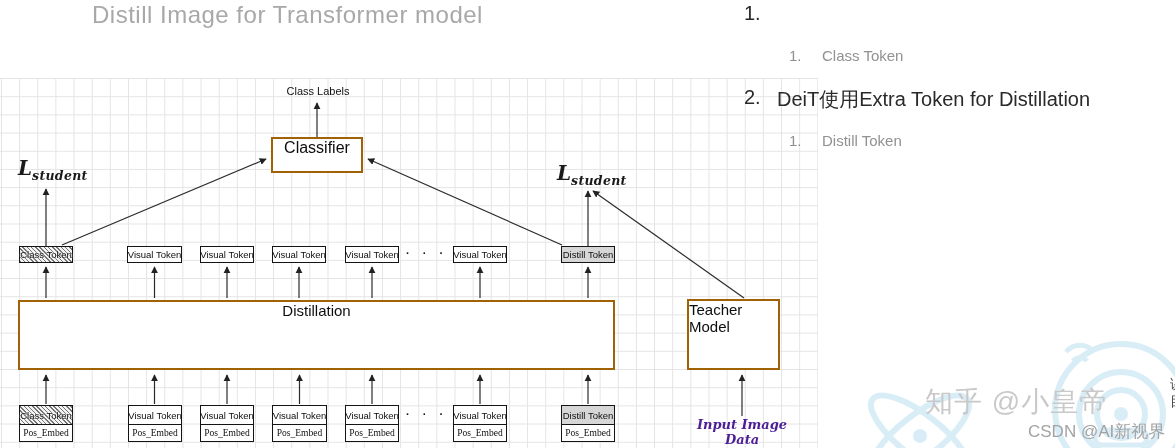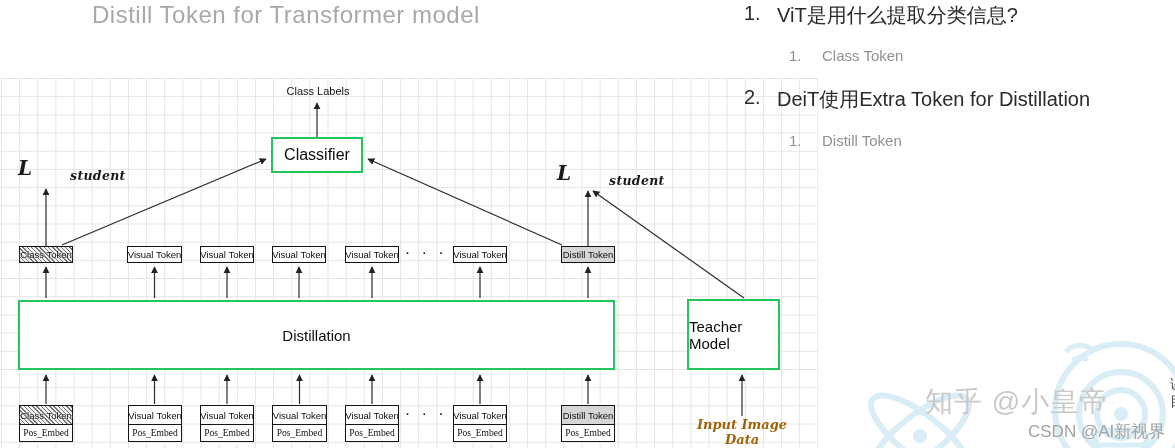--- a/index.html
+++ b/index.html
@@ -19,21 +19,21 @@
     background-position:1px 0;
   }
   .title{
     left:92px;top:1px;width:420px;
     font-size:24px;font-weight:300;color:#a8a8a8;letter-spacing:.5px;
   }
   svg.overlay{position:absolute;left:0;top:0;pointer-events:none;}
   
   .box{
     position:absolute;box-sizing:border-box;background:#fff;
-    border:2px solid #22c55e;display:flex;align-items:center;justify-content:center;
+    border:2px solid #a16207;display:flex;align-items:flex-start;justify-content:center;
     color:#0d0d0d;
   }
   .classifier{left:271px;top:137px;width:92px;height:36px;font-size:16px;}
   .transformer{left:18px;top:300px;width:597px;height:70px;font-size:15px;}
   .teacher{left:687px;top:299px;width:93px;height:71px;font-size:15px;}
   .tok{
     position:absolute;box-sizing:border-box;background:#fff;
     border:1.5px solid #141414;display:flex;align-items:center;justify-content:center;
     height:17px;font-size:9.5px;color:#0d0d0d;white-space:nowrap;
   }
@@ -54,29 +54,29 @@
   }
   .combo .cell.emb{border-top:1.5px solid #141414;height:16px;font-family:Liberation Serif, serif;}
   .dots{
     position:absolute;width:48px;text-align:center;font-size:11px;font-weight:bold;
     letter-spacing:5px;color:#111;
   }
   .loss{
     position:absolute;color:#1a1a1a;
     font-family:"DejaVu Serif", serif;font-style:italic;font-weight:600;font-size:20px;
   }
-  .loss sub{font-size:12.5px;letter-spacing:.3px;margin-left:38px;}
+  .loss sub{font-size:12.5px;letter-spacing:.3px;}
   .class-labels{
     left:270px;top:85px;width:96px;text-align:center;
     font-size:11px;font-weight:400;color:#111;
   }
   .input-data{
     left:686px;top:417px;width:112px;text-align:center;
     font-family:"DejaVu Serif", serif;font-style:italic;font-weight:700;
-    font-size:13px;color:#a16207;
+    font-size:13px;color:#4c1d95;
   }
   
   .note-item{position:absolute;display:flex;color:#2a2a2a;font-size:20px;}
   .note-item .num{width:33px;}
   .note-sub{position:absolute;display:flex;color:#919191;font-size:15px;}
   .note-sub .num{width:33px;}
   
   .wm-zhihu{left:925px;top:383px;font-size:28px;color:#c9c9c9;letter-spacing:1px;white-space:nowrap;}
   .wm-csdn{left:1028px;top:420px;font-size:17px;color:#a3a3a3;white-space:nowrap;}
   .wm-course{left:1132px;top:376px;width:36px;font-size:14px;line-height:17px;color:#4c4c4c;margin-left:38px;}
@@ -127,21 +127,21 @@
     <line x1="227" y1="404" x2="227" y2="375" marker-end="url(#ah)"></line>
     <line x1="299.5" y1="404" x2="299.5" y2="375" marker-end="url(#ah)"></line>
     <line x1="372" y1="404" x2="372" y2="375" marker-end="url(#ah)"></line>
     <line x1="480" y1="404" x2="480" y2="375" marker-end="url(#ah)"></line>
     <line x1="588" y1="404" x2="588" y2="375" marker-end="url(#ah)"></line>
 
     <line x1="742" y1="416" x2="742" y2="375" marker-end="url(#ah)"></line>
   </g>
 </svg>
 
-<div class="abs title">Distill Token for Transformer model</div>
+<div class="abs title">Distill Image for Transformer model</div>
 
 <div class="abs class-labels">Class Labels</div>
 
 <div class="box classifier">
   <span>Classifier</span>
 </div>
 
 <div class="loss" style="left:18px;top:156px;">
   <span>L</span><sub>student</sub>
 </div>
@@ -206,21 +206,20 @@
 </div>
 <div class="combo" style="left:561px;top:405px;">
   <div class="cell tok-gray">Distill Token</div>
   <div class="cell emb">Pos_Embed</div>
 </div>
 
 <div class="abs input-data">Input Image Data</div>
 
 <div class="note-item" style="left:744px;top:2px;">
   <span class="num">1.</span>
-  <span>ViT是用什么提取分类信息?</span>
 </div>
 <div class="note-sub" style="left:789px;top:47px;">
   <span class="num">1.</span>
   <span>Class Token</span>
 </div>
 <div class="note-item" style="left:744px;top:86px;">
   <span class="num">2.</span>
   <span>DeiT使用Extra Token for Distillation</span>
 </div>
 <div class="note-sub" style="left:789px;top:132px;">

